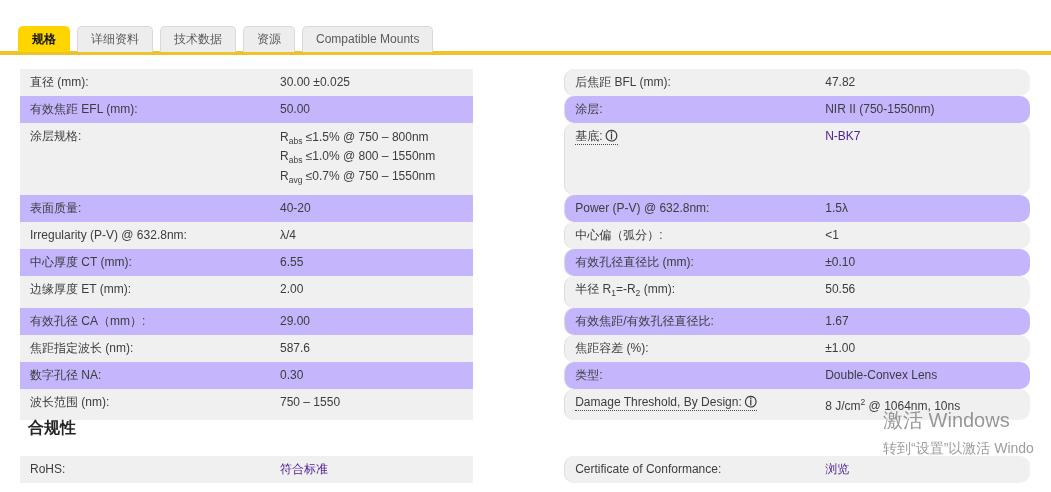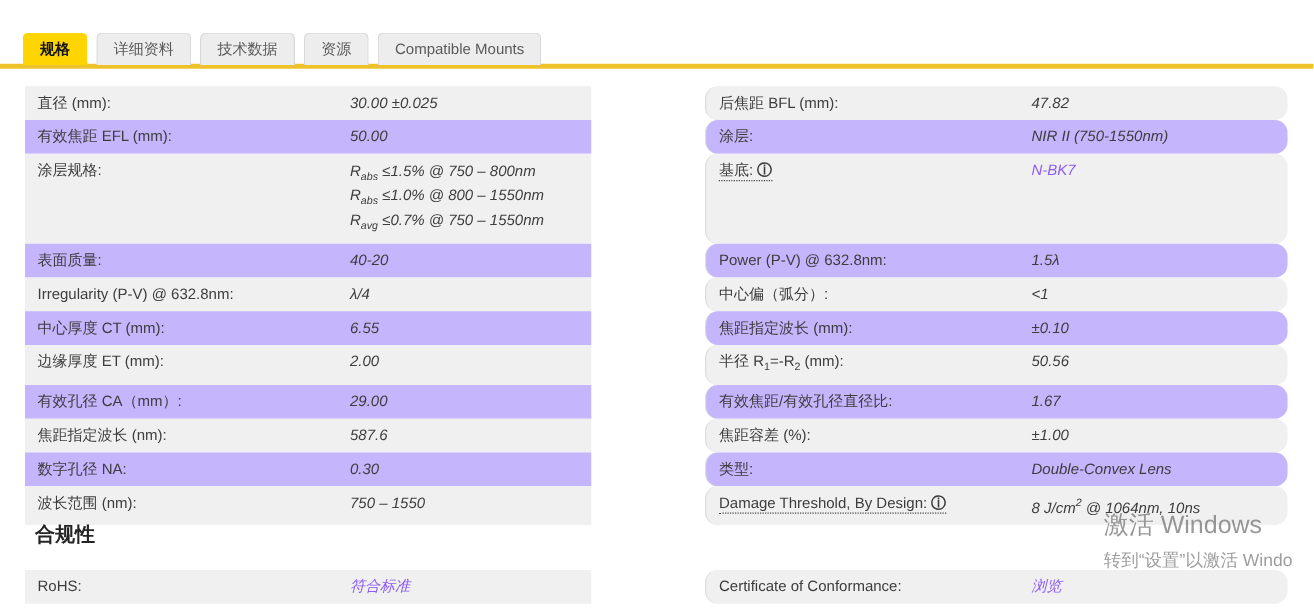--- a/index.html
+++ b/index.html
@@ -20,26 +20,26 @@
   
   .tablewrap{position:absolute;left:20px;width:1010px;}
   #spec-table{top:69px;}
   .spec-row{display:flex;gap:42px;}
   .half{display:flex;min-height:27px;background:#c4b5fd;}
   .half.left{width:494px;}
   .half-gap{width:8px;background:#fff;}
   .half.right{width:507px;border-left:1px solid #dcdcdc;border-radius:10px;}
   .spec-row.shade .half{background:#f0f0f0;}
   .cell-label{width:260px;padding:7px 0 7px 10px;font-size:12px;line-height:13px;box-sizing:border-box;}
-  .cell-value{flex:1;padding:7px 4px 7px 0;font-size:12px;line-height:13px;font-style:italic;}
+  .cell-value{flex:1;padding:7px 4px 7px 0;font-size:12px;line-height:13px;}
   .cell-value > div{line-height:15px;}
   sub,sup{font-size:8.5px;}
   .dotted{border-bottom:1.5px dotted #4a4a4a;padding-bottom:1px;}
   .info-icon{font-weight:bold;margin-left:3px;font-size:12px;cursor:pointer;}
-  a.lnk{color:#8b5cf6;text-decoration:none;cursor:pointer;}
+  a.lnk{color:#4c1d95;text-decoration:none;cursor:pointer;}
   
   .compliance-heading{
     position:absolute;left:28px;top:418px;margin:0;font-size:16px;
     font-weight:bold;color:#252525;
   }
   #compliance-table{top:456px;}
   
   .watermark{position:absolute;left:883px;top:408px;white-space:nowrap;z-index:5;pointer-events:none;}
   .wm1{font-size:20px;color:rgba(117,117,117,0.75);line-height:24px;}
   .wm2{font-size:14px;color:rgba(130,130,130,0.78);line-height:18px;margin-top:7px;}
@@ -118,21 +118,21 @@
           <div class="cell-value">&lt;1</div>
         </div>
       </div>
       <div class="spec-row">
         <div class="half left">
           <div class="cell-label"><span>中心厚度 CT (mm):</span></div>
           <div class="cell-value">6.55</div>
         </div>
         <div class="half-gap"></div>
         <div class="half right">
-          <div class="cell-label"><span>焦距指定波长 (mm):</span></div>
+          <div class="cell-label"><span>有效孔径直径比 (mm):</span></div>
           <div class="cell-value">±0.10</div>
         </div>
       </div>
       <div class="spec-row shade">
         <div class="half left">
           <div class="cell-label"><span>边缘厚度 ET (mm):</span></div>
           <div class="cell-value">2.00</div>
         </div>
         <div class="half-gap"></div>
         <div class="half right">

